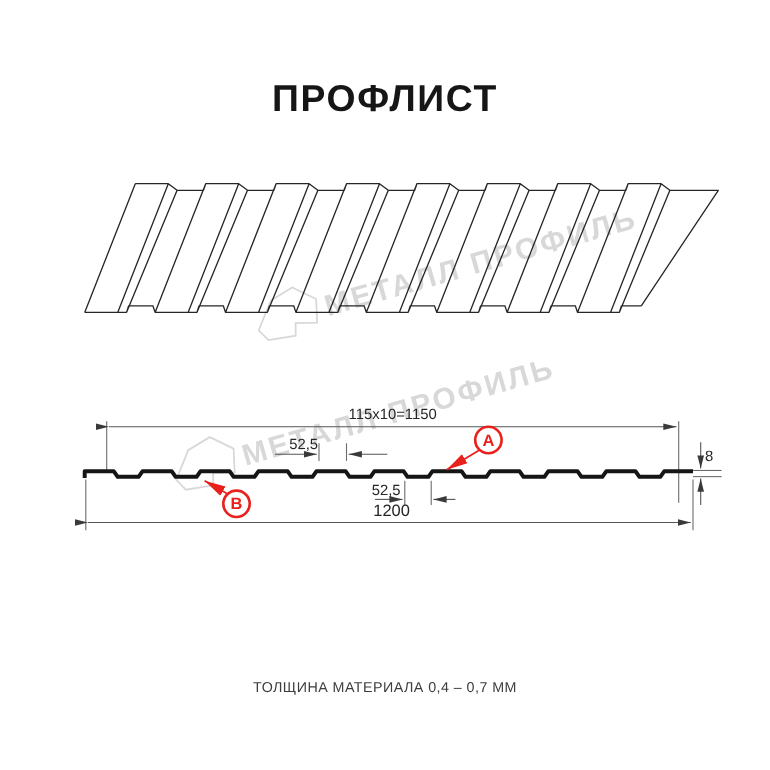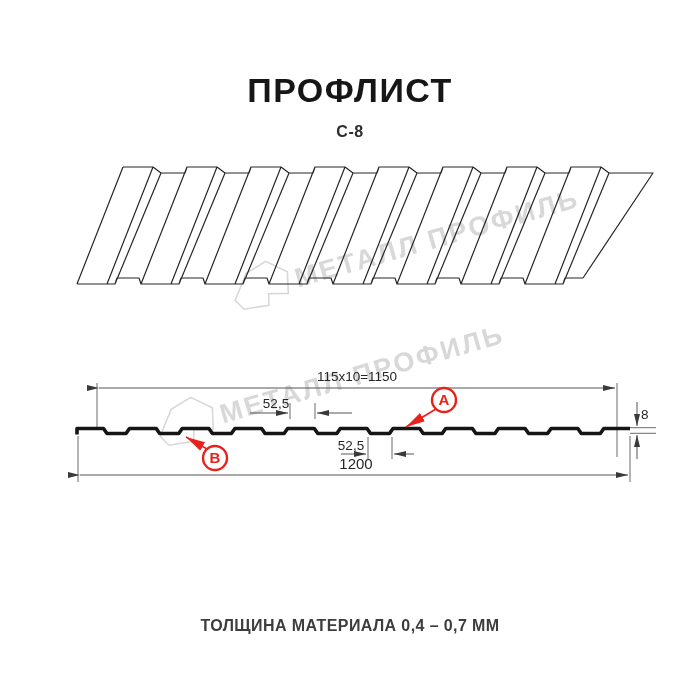--- a/index.html
+++ b/index.html
@@ -9,34 +9,33 @@
   }
   .hdr{position:absolute;left:0;top:58px;width:700px;text-align:center;}
   .hdr h1{
     margin:13px;font-size:34px;font-weight:800;letter-spacing:1.5px;color:#161616;
   }
   .hdr .sub{
     margin-top:7px;font-size:16px;font-weight:700;letter-spacing:.5px;color:#2e2e2e;
   }
   .ftr{
     position:absolute;left:0;top:617px;width:700px;text-align:center;
-    font-size:16px;font-weight:700;letter-spacing:.4px;color:#3d3d3d;
+    font-size:13px;font-weight:400;letter-spacing:.4px;color:#3d3d3d;
   }
   svg{position:absolute;left:0;top:0;}
   .wm-text{font-size:27px;font-weight:700;letter-spacing:2.5px;}
   .dim-text{font-size:13.5px;fill:#262626;}
   .dim-text.big{font-size:15px;}
   .red-letter{font-size:15px;font-weight:700;}
 </style>
 </head>
 <body>
 
 <div class="hdr">
   <h1>ПРОФЛИСТ</h1>
-  <div class="sub">С-8</div>
 </div>
 
 <svg width="700" height="700" viewBox="0 0 700 700">
   <defs>
     <marker id="arrD" orient="auto" markerWidth="13" markerHeight="8" refX="12" refY="4">
       <path d="M0,1 L12,4 L0,7 Z" fill="#3a3a3a"></path>
     </marker>
     <marker id="arrR" orient="auto" markerWidth="13" markerHeight="8" refX="12" refY="4">
       <path d="M0,1 L12,4 L0,7 Z" fill="#e8211c"></path>
     </marker>

